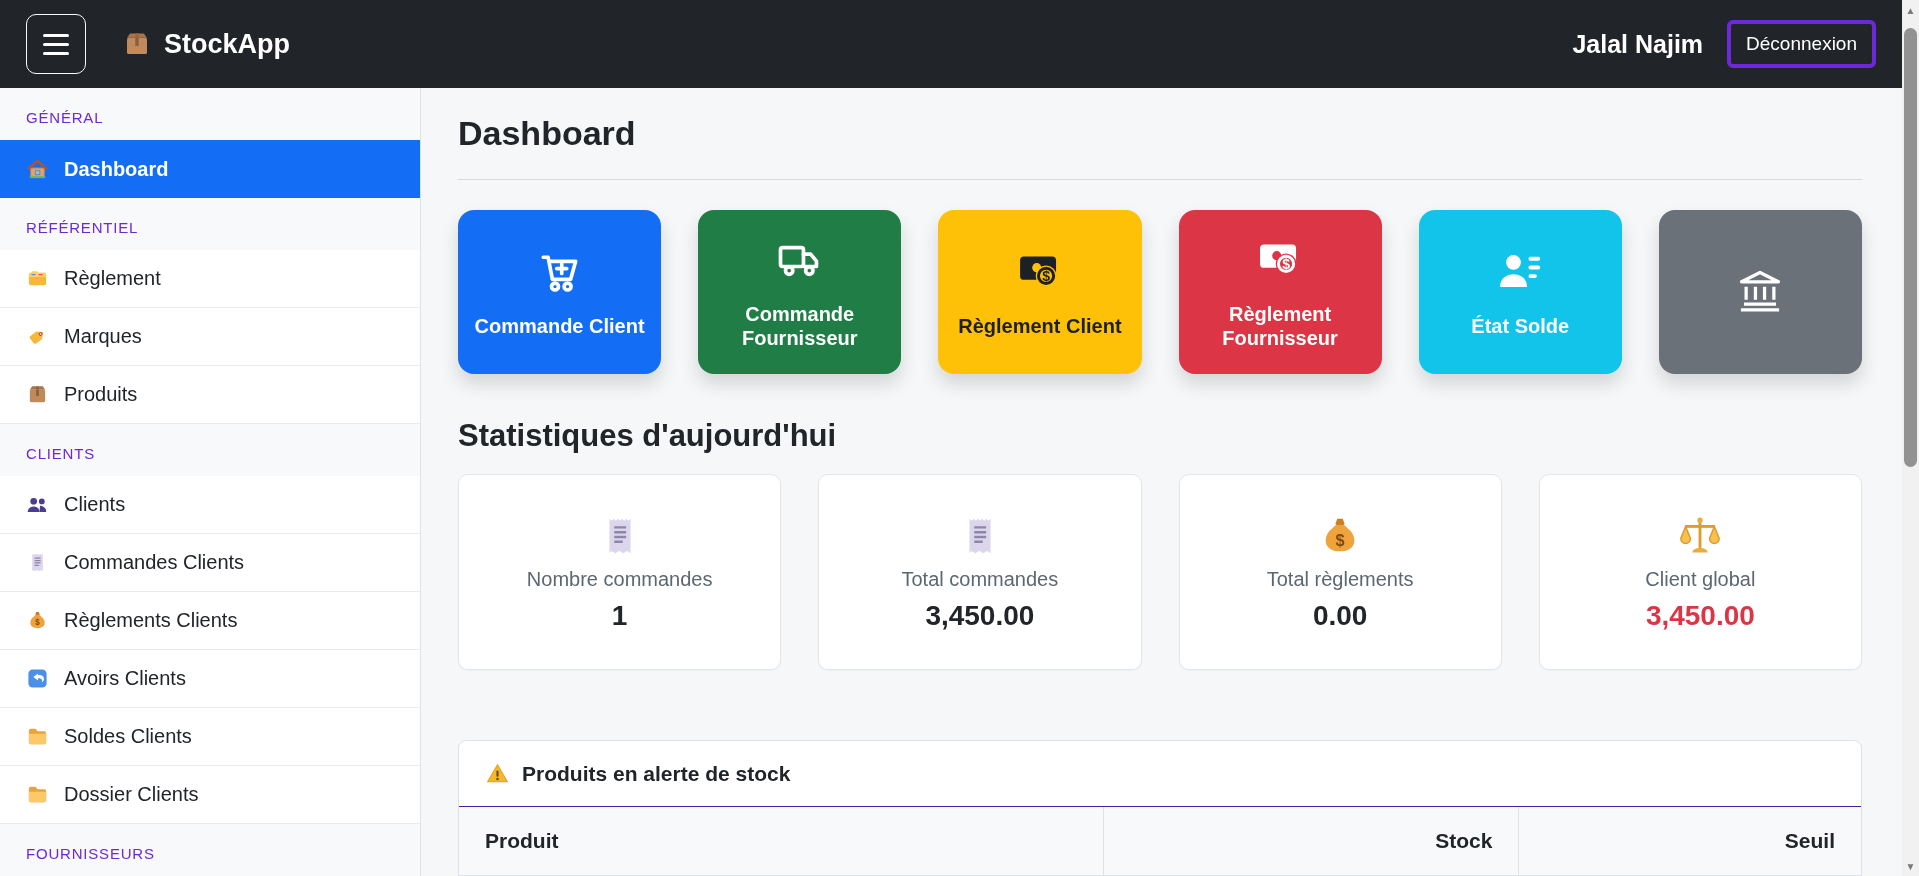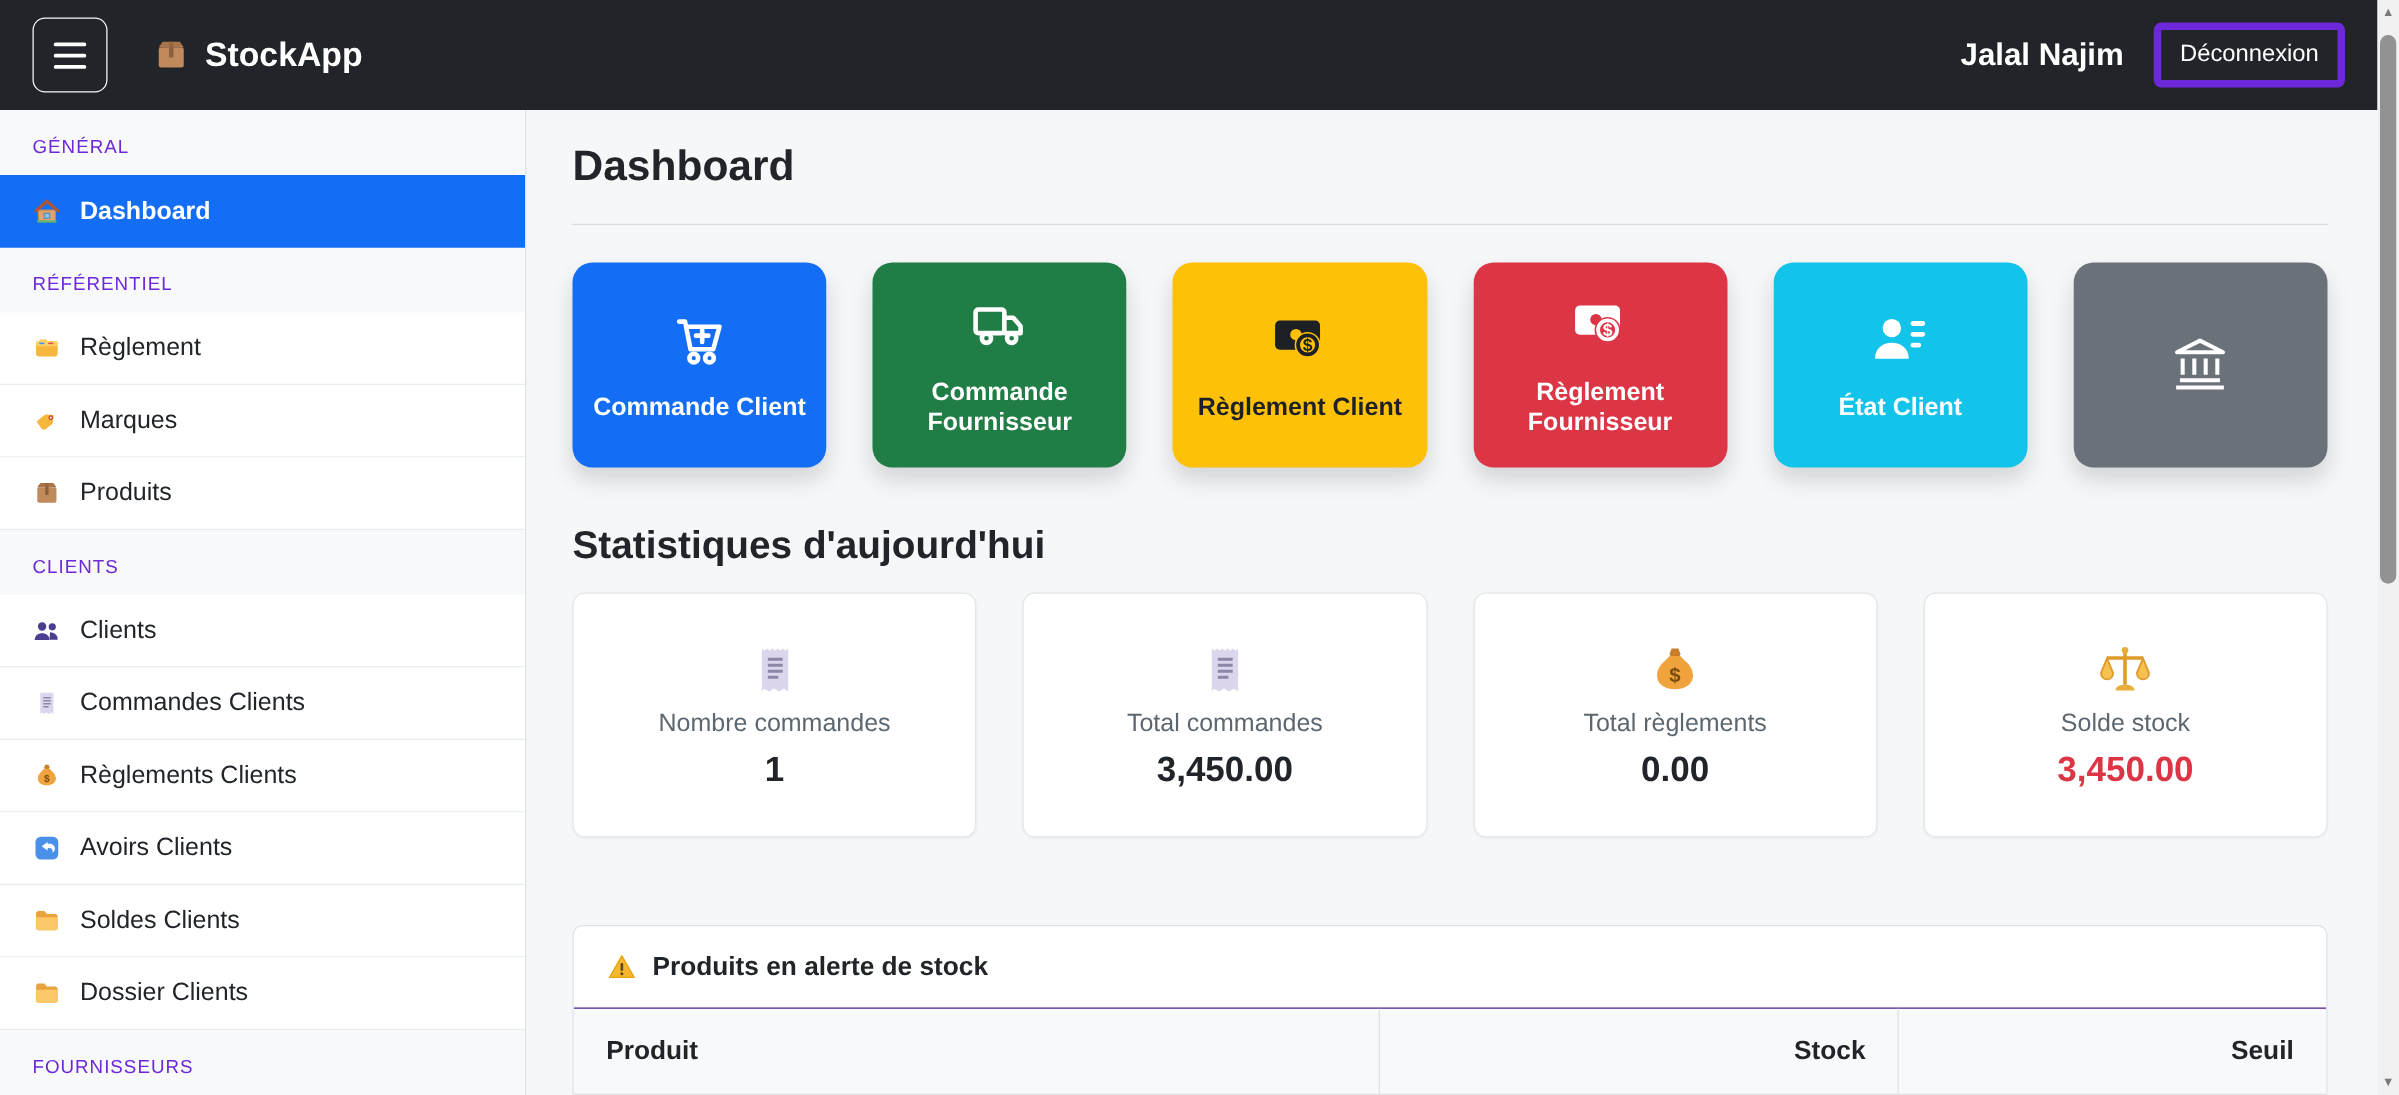--- a/index.html
+++ b/index.html
@@ -10,21 +10,21 @@
   .navbar { position:absolute; top:0; left:0; width:1902px; height:88px; background:#212529;
             display:flex; align-items:center; padding:0 26px; z-index:5; }
   .burger-btn { width:60px; height:60px; border:1.5px solid #f8f9fa; border-radius:10px;
                 background:transparent; display:flex; flex-direction:column; justify-content:center;
                 align-items:center; gap:6px; cursor:pointer; }
   .burger-btn span { display:block; width:26px; height:3px; background:#fff; border-radius:2px; }
   .brand { display:flex; align-items:center; gap:12px; margin-left:36px; }
   .brand-name { color:#fff; font-size:27px; font-weight:700; }
   .nav-right { margin-left:auto; display:flex; align-items:center; gap:24px; }
   .user-name { color:#fff; font-size:25px; font-weight:700; }
-  .logout-btn { background:transparent; border:6px solid #6d28d9; border-radius:6px; color:#fff;
+  .logout-btn { background:transparent; border:4px solid #6d28d9; border-radius:6px; color:#fff;
                 font-size:19px; padding:9px 15px; cursor:pointer; font-family:inherit; }
 
   
   .shell { position:absolute; top:88px; left:0; width:1902px; height:788px; display:flex; }
 
   
   .sidebar { width:421px; height:100%; background:#f8f9fa; border-right:1px solid #dee2e6; overflow:hidden; flex:none; }
   .section-header { padding:21px 26px 14px; font-size:15px; font-weight:400; color:#6d28d9;
                     letter-spacing:.8px; }
   .nav-item { height:58px; display:flex; align-items:center; gap:15px; padding:0 26px;
@@ -280,21 +280,21 @@
       <div class="tile" style="background: rgb(18, 195, 234); --tile: #12c3ea; color: rgb(255, 255, 255);">
         <span class="tile-ico">
           <svg viewBox="0 0 24 24" fill="currentColor">
               <circle cx="9" cy="7.6" r="3.4"></circle>
               <path d="M2.8 18.6c0-3.4 2.8-5.6 6.2-5.6s6.2 2.2 6.2 5.6v.3H2.8z"></path>
               <rect x="15.9" y="5" width="5.4" height="1.8" rx=".9"></rect>
               <rect x="15.9" y="9" width="5.4" height="1.8" rx=".9"></rect>
               <rect x="15.9" y="13" width="3.9" height="1.8" rx=".9"></rect>
             </svg>
         </span>
-        <span class="tile-label">État Client</span>
+        <span class="tile-label">État Solde</span>
       </div>
       <div class="tile" style="background: rgb(107, 113, 120); --tile: #6b7178; color: rgb(255, 255, 255);">
         <span class="tile-ico">
           <svg viewBox="0 0 24 24" fill="none" stroke="currentColor" stroke-width="1.5" stroke-linejoin="round">
               <path d="M12 3L3.5 7.3h17z"></path>
               <path d="M5.6 9.6v6M9.9 9.6v6M14.1 9.6v6M18.4 9.6v6"></path>
               <path d="M4.6 17.6h14.8"></path>
               <path d="M3.2 20.3h17.6"></path>
             </svg>
         </span>
@@ -344,21 +344,21 @@
               <g stroke="#e09b2d" stroke-width="1.5" fill="none">
                 <path d="M12 4.6v13.6"></path>
                 <path d="M4.5 7h15"></path>
               </g>
               <circle cx="12" cy="3.8" r="1.4" fill="#e8ae3c"></circle>
               <path d="M2 13.2l2.5-6.1L7 13.2c0 1.6-1.1 2.7-2.5 2.7S2 14.8 2 13.2z" fill="#f6c14f" stroke="#e09b2d" stroke-width=".8"></path>
               <path d="M17 13.2l2.5-6.1 2.5 6.1c0 1.6-1.1 2.7-2.5 2.7s-2.5-1.1-2.5-2.7z" fill="#f6c14f" stroke="#e09b2d" stroke-width=".8"></path>
               <path d="M8 20.6c0-1.6 1.8-2.4 4-2.4s4 .8 4 2.4z" fill="#e8ae3c"></path>
             </svg>
         </span>
-        <span class="stat-label">Solde stock</span>
+        <span class="stat-label">Client global</span>
         <span class="stat-value" style="color: rgb(220, 53, 69);">3,450.00</span>
       </div>
     </div>
 
     <div class="alert-card">
       <div class="alert-header">
         <span class="alert-ico">
           <svg viewBox="0 0 24 24">
               <path d="M12 3.5L21.5 20h-19z" fill="#f5b731" stroke="#e5a50a" stroke-linejoin="round"></path>
               <rect x="11" y="9" width="2" height="6.2" rx="1" fill="#5f4a12"></rect>

